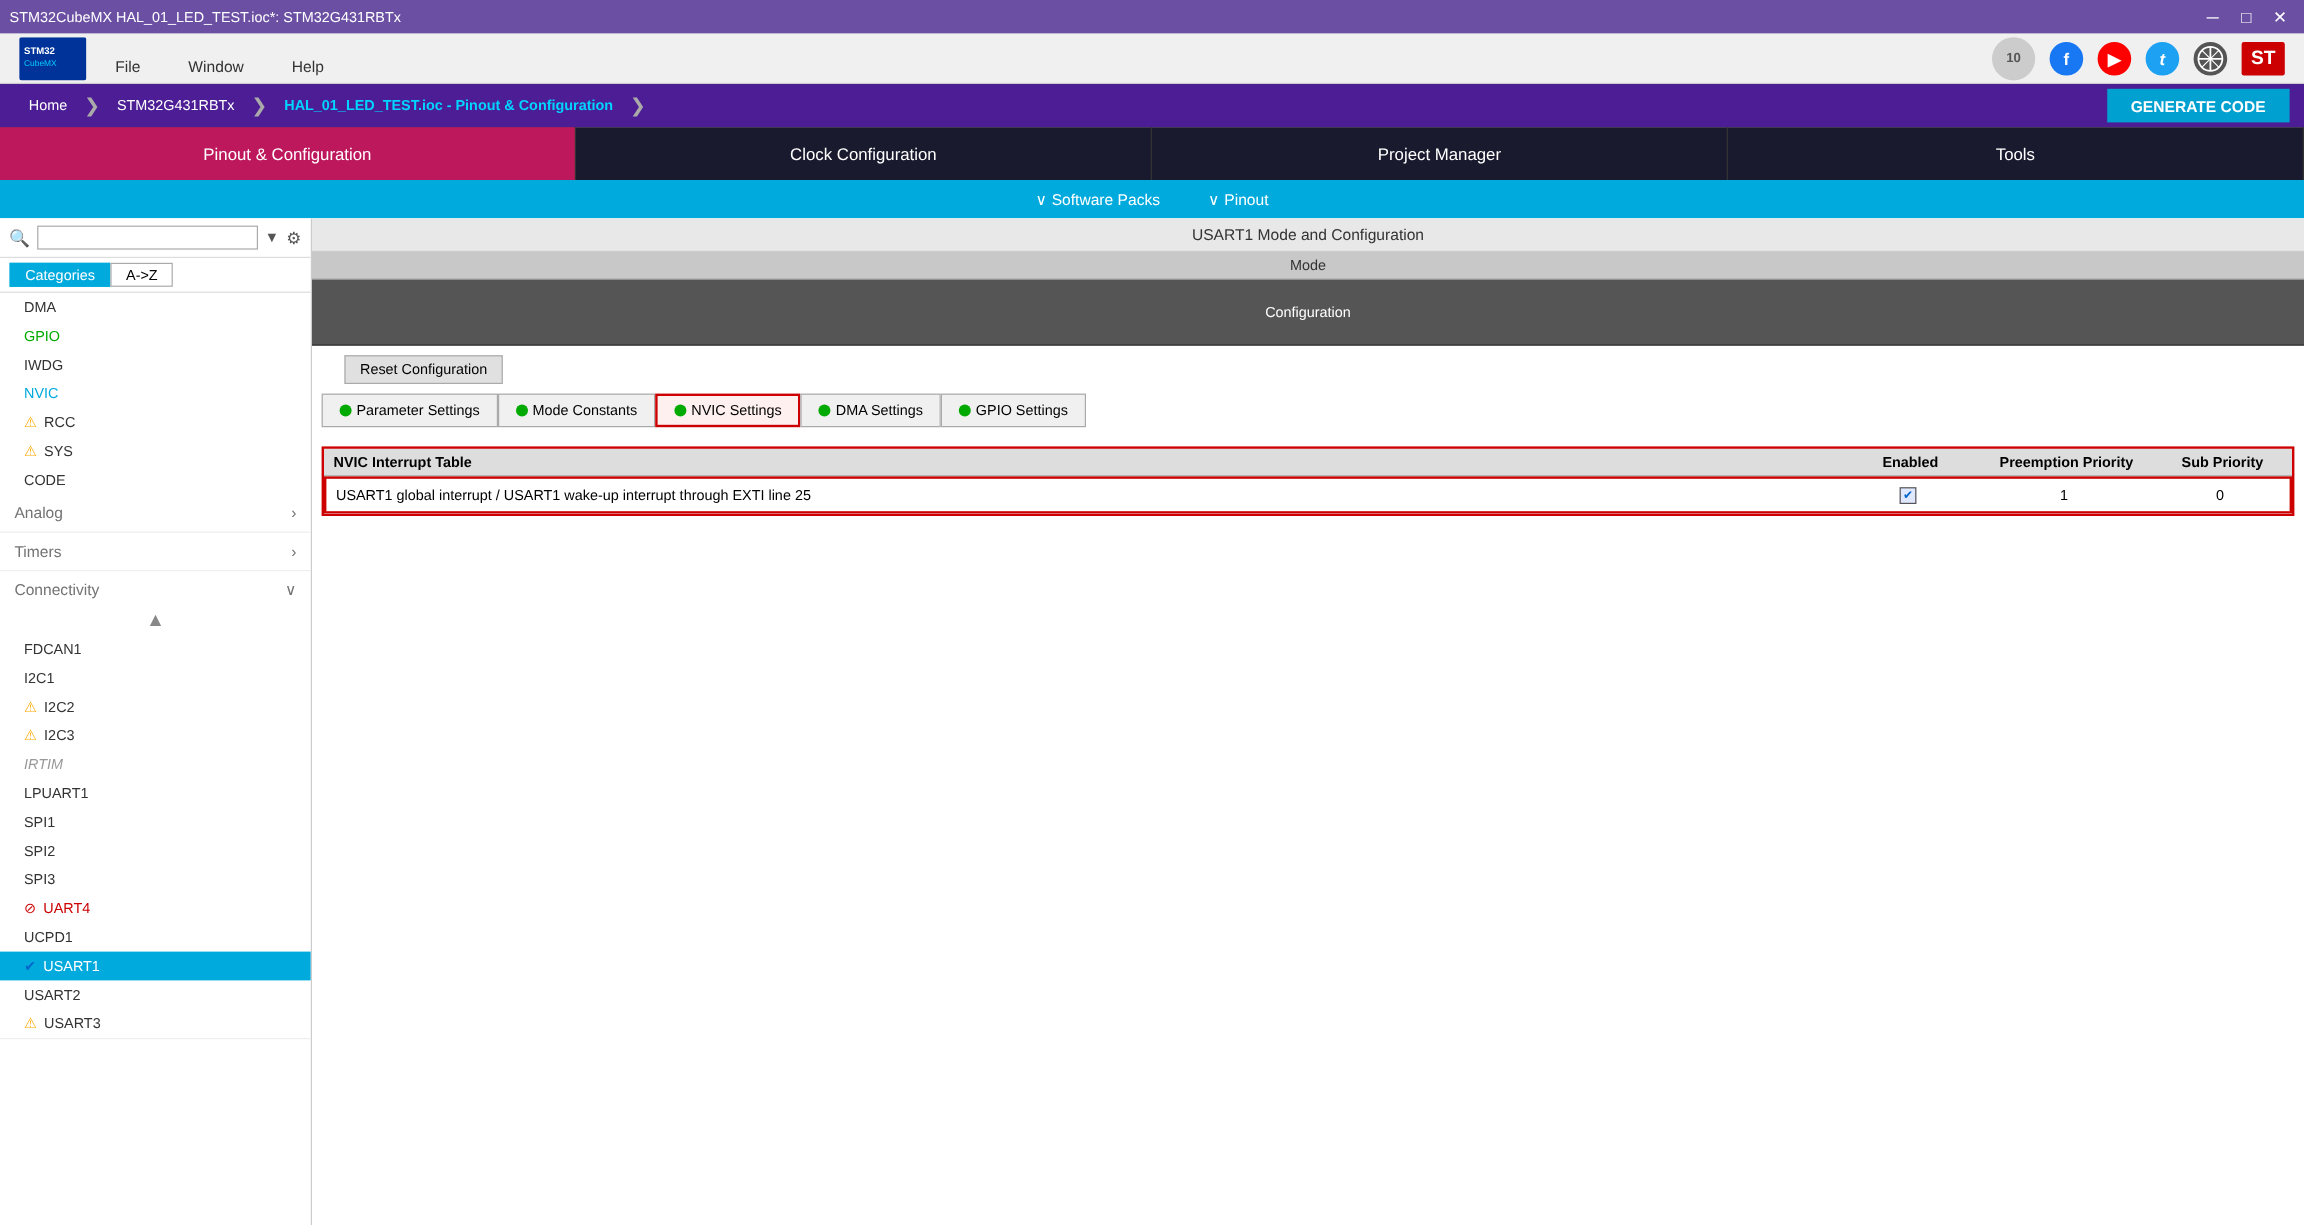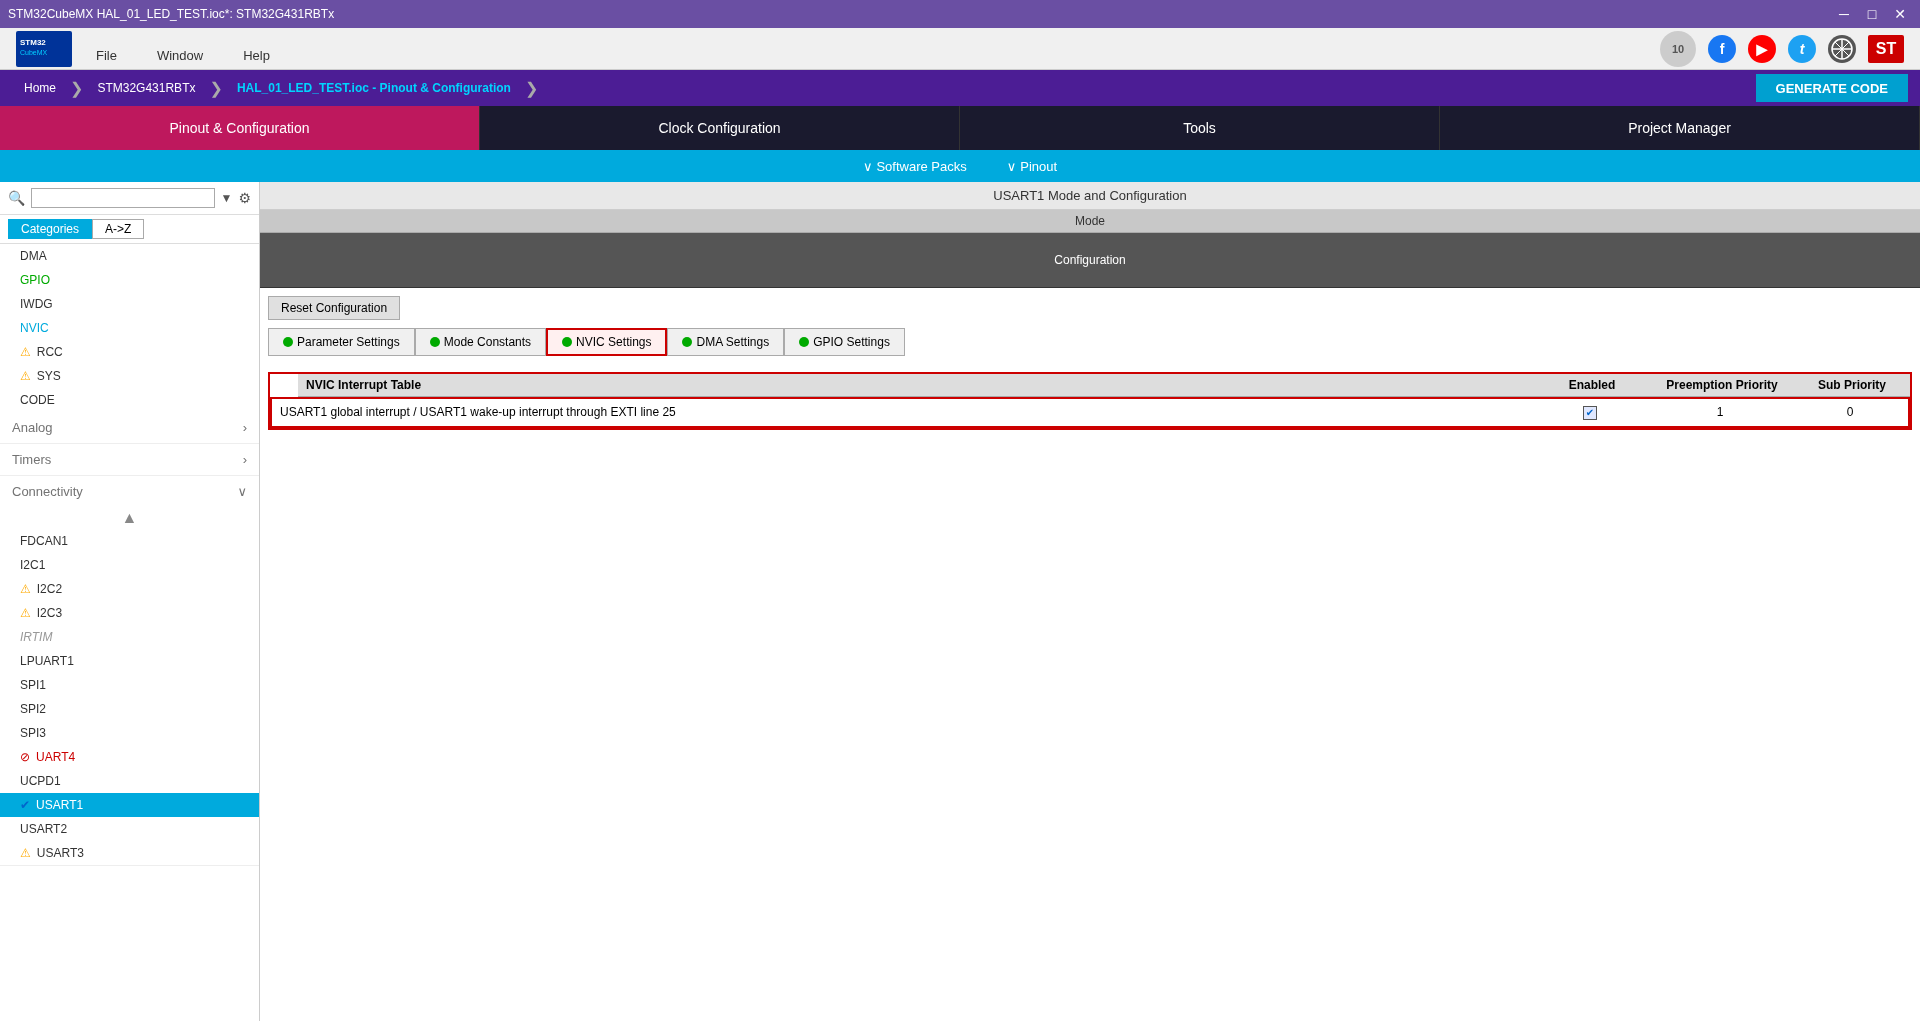--- a/index.html
+++ b/index.html
@@ -239,20 +239,21 @@
       flex-direction: column;
     }
     #reset-btn {
       background: #e0e0e0;
       border: 1px solid #aaa;
       padding: 4px 12px;
       font-size: 12px;
       cursor: pointer;
       margin-bottom: 8px;
       width: fit-content;
+      margin-left: 19px;
     }
     #config-tabs {
       display: flex;
       gap: 0;
       margin-bottom: 16px;
     }
     .config-tab {
       padding: 5px 14px;
       border: 1px solid #aaa;
       background: #f0f0f0;
@@ -272,21 +273,20 @@
       background: white;
       overflow: hidden;
     }
     #nvic-table-header {
       display: flex;
       background: #ddd;
       border-bottom: 1px solid #aaa;
       padding: 4px 8px;
       font-size: 12px;
       font-weight: bold;
-      margin-left: 28px;
     }
     .nvic-col-name { flex: 1; }
     .nvic-col-enabled { width: 100px; text-align: center; }
     .nvic-col-preemption { width: 160px; text-align: center; }
     .nvic-col-sub { width: 100px; text-align: center; }
     #nvic-table-row {
       display: flex;
       padding: 6px 8px;
       align-items: center;
       border-bottom: 1px solid #eee;
@@ -378,24 +378,24 @@
 </div>
 
 <div id="main-tabs">
   <div class="main-tab active">
     <span>Pinout &amp; Configuration</span>
   </div>
   <div class="main-tab">
     <span>Clock Configuration</span>
   </div>
   <div class="main-tab">
+    <span>Project Manager</span>
+  </div>
+  <div class="main-tab">
     <span>Tools</span>
-  </div>
-  <div class="main-tab">
-    <span>Project Manager</span>
   </div>
 </div>
 
 <div id="sub-tabs">
   <div class="sub-tab">
     <span>∨</span>
     <span>Software Packs</span>
   </div>
   <div class="sub-tab">
     <span>∨</span>

